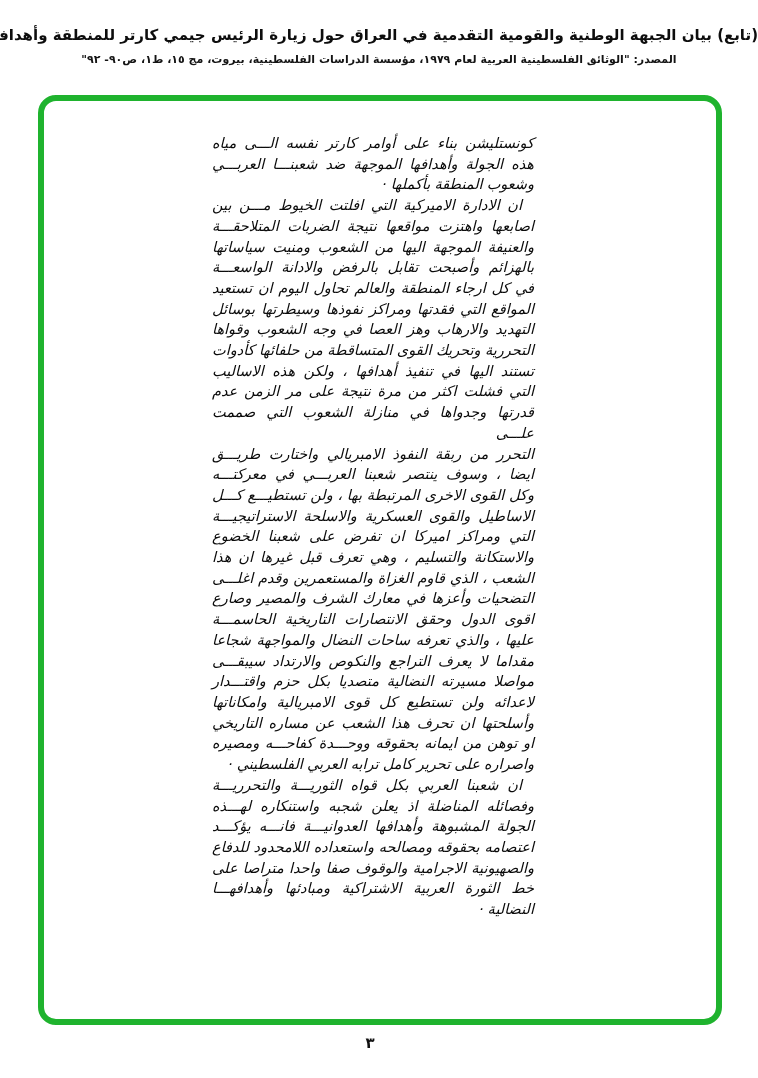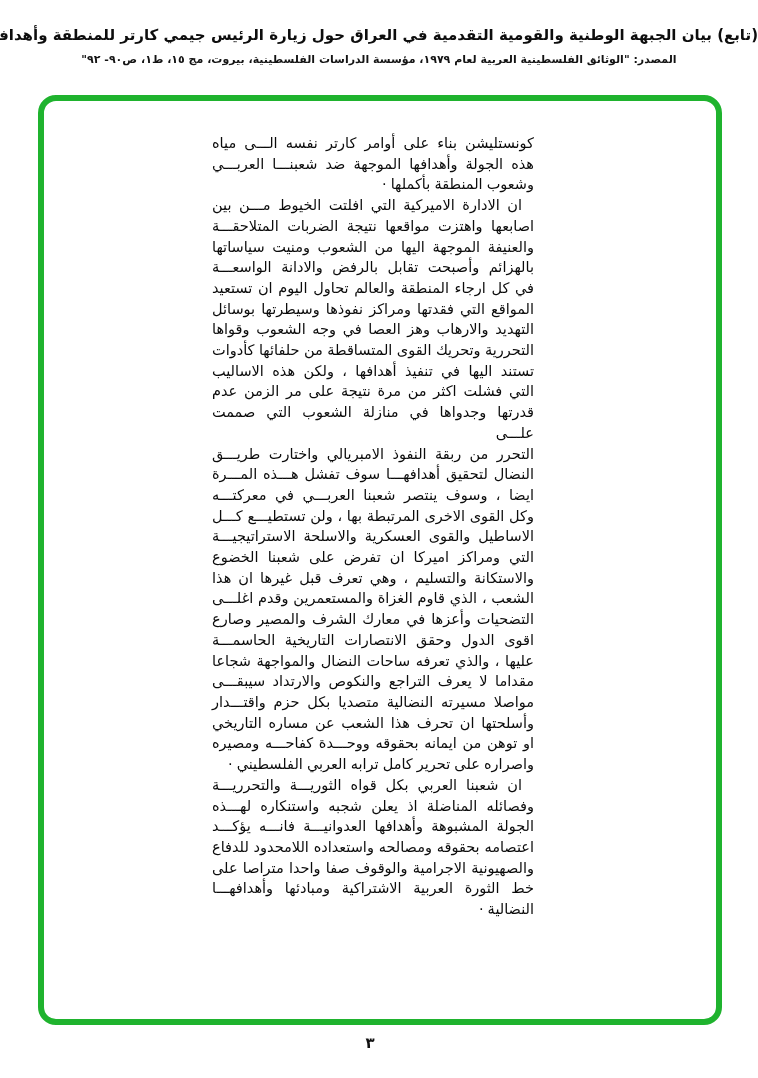--- a/index.html
+++ b/index.html
@@ -44,20 +44,21 @@
   .doc-frame {
     position: absolute;
     left: 38px;
     top: 95px;
     width: 684px;
     height: 930px;
     box-sizing: border-box;
     border: 6px solid #1fb32e;
     border-radius: 18px;
     background: #ffffff;
+    font-style: italic;
   }
 
   
   .body-text {
     position: absolute;
     top: 32px;
     right: 182px;
     width: 322px;
     direction: rtl;
     font-size: 14.5px;
@@ -107,32 +108,32 @@
       <div class="line">والعنيفة الموجهة اليها من الشعوب ومنيت سياساتها</div>
       <div class="line">بالهزائم وأصبحت تقابل بالرفض والادانة الواسعـــة</div>
       <div class="line">في كل ارجاء المنطقة والعالم تحاول اليوم ان تستعيد</div>
       <div class="line">المواقع التي فقدتها ومراكز نفوذها وسيطرتها بوسائل</div>
       <div class="line">التهديد والارهاب وهز العصا في وجه الشعوب وقواها</div>
       <div class="line">التحررية وتحريك القوى المتساقطة من حلفائها كأدوات</div>
       <div class="line">تستند اليها في تنفيذ أهدافها ، ولكن هذه الاساليب</div>
       <div class="line">التي فشلت اكثر من مرة نتيجة على مر الزمن عدم</div>
       <div class="line">قدرتها وجدواها في منازلة الشعوب التي صممت علـــى</div>
       <div class="line">التحرر من ربقة النفوذ الامبريالي واختارت طريـــق</div>
-      <div class="line">النضال لتحقيق أهدافهـــا سوف تفشل هـــذه المـــرة</div>
       <div class="line">ايضا ، وسوف ينتصر شعبنا العربـــي في معركتـــه</div>
       <div class="line">وكل القوى الاخرى المرتبطة بها ، ولن تستطيـــع كـــل</div>
       <div class="line">الاساطيل والقوى العسكرية والاسلحة الاستراتيجيـــة</div>
       <div class="line">التي ومراكز اميركا ان تفرض على شعبنا الخضوع</div>
       <div class="line">والاستكانة والتسليم ، وهي تعرف قبل غيرها ان هذا</div>
       <div class="line">الشعب ، الذي قاوم الغزاة والمستعمرين وقدم اغلـــى</div>
       <div class="line">التضحيات وأعزها في معارك الشرف والمصير وصارع</div>
       <div class="line">اقوى الدول وحقق الانتصارات التاريخية الحاسمـــة</div>
       <div class="line">عليها ، والذي تعرفه ساحات النضال والمواجهة شجاعا</div>
       <div class="line">مقداما لا يعرف التراجع والنكوص والارتداد سيبقـــى</div>
       <div class="line">مواصلا مسيرته النضالية متصديا بكل حزم واقتـــدار</div>
+      <div class="line">لاعدائه ولن تستطيع كل  قوى الامبريالية وامكاناتها</div>
       <div class="line">وأسلحتها ان تحرف هذا الشعب عن مساره التاريخي</div>
       <div class="line">او توهن من ايمانه بحقوقه ووحـــدة كفاحـــه ومصيره</div>
       <div class="line para-end">واصراره على تحرير كامل ترابه العربي الفلسطيني ·</div>
       <div class="line indent">ان شعبنا العربي بكل قواه الثوريـــة والتحرريـــة</div>
       <div class="line">وفصائله المناضلة اذ يعلن شجبه واستنكاره لهـــذه</div>
       <div class="line">الجولة المشبوهة وأهدافها العدوانيـــة فانـــه يؤكـــد</div>
       <div class="line">اعتصامه بحقوقه ومصالحه واستعداده اللامحدود للدفاع</div>
       <div class="line">والصهيونية الاجرامية والوقوف صفا واحدا متراصا على</div>
       <div class="line">خط الثورة العربية الاشتراكية ومبادئها وأهدافهـــا</div>
       <div class="line para-end">النضالية ·</div>

